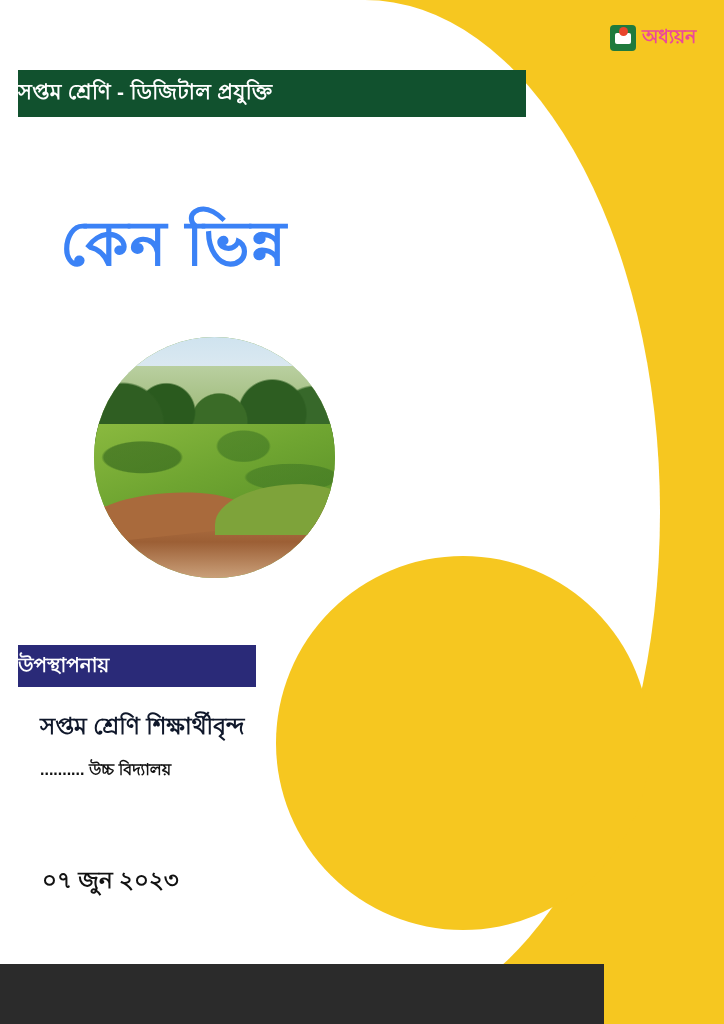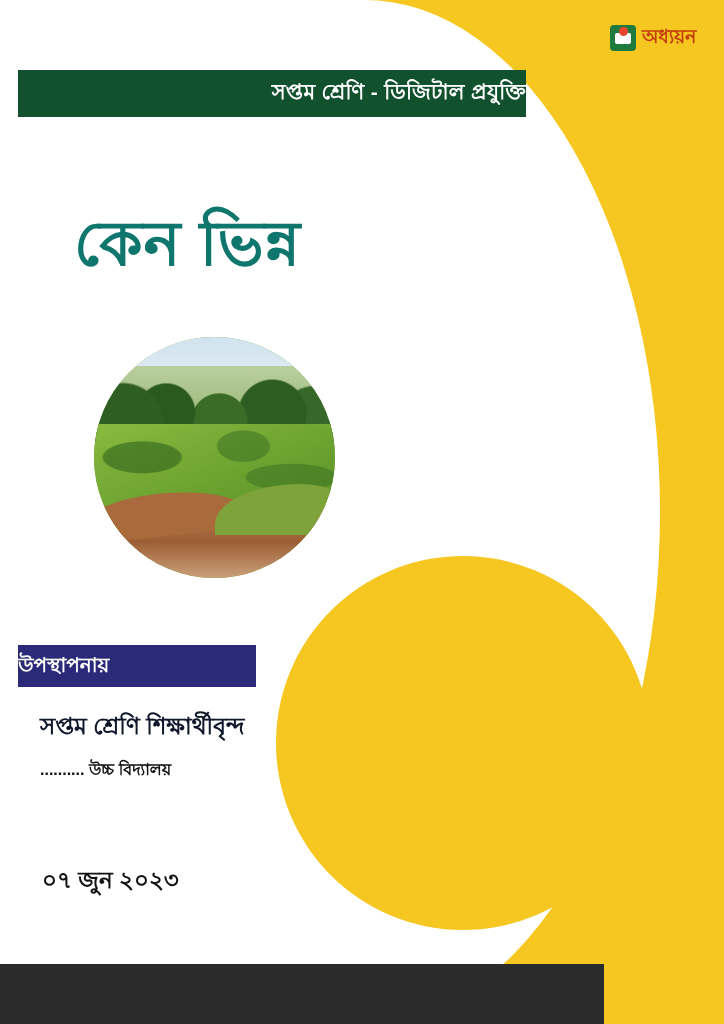--- a/index.html
+++ b/index.html
@@ -73,55 +73,55 @@
     content:"";
     position:absolute;
     width:9px; height:9px;
     background:#e8452c;
     border-radius:50%;
     top:2px; left:8.5px;
   }
   .logo-text {
     font-size:19px;
     font-weight:bold;
-    color:#c2410c;
+    color:#ec4899;
     letter-spacing:-0.3px;
   }
 
   
   .class-banner {
     position:absolute;
     left:18px; top:70px;
     width:508px; height:47px;
     background:#11512e;
-    display:flex; align-items:center; justify-content:flex-end;
+    display:flex; align-items:center; justify-content:flex-start;
     z-index:20;
   }
   .class-banner span {
     color:#ffffff;
     font-size:21px;
     font-weight:bold;
     letter-spacing:0.3px;
   }
 
   
   .title-main {
     position:absolute;
     left:84px; top:132px;
     font-size:40px;
     font-weight:bold;
     color:#14386e;
     z-index:20;
   }
   .title-sub {
     position:absolute;
-    left:74px; top:196px;
+    left:60px; top:196px;
     font-size:62px;
     font-weight:bold;
-    color:#0f766e;
+    color:#3b82f6;
     z-index:20;
     letter-spacing:1px;
     text-align:right;
   }
 
   
   .photo-hill {
     position:absolute;
     left:94px; top:337px;
     width:241px; height:241px;

